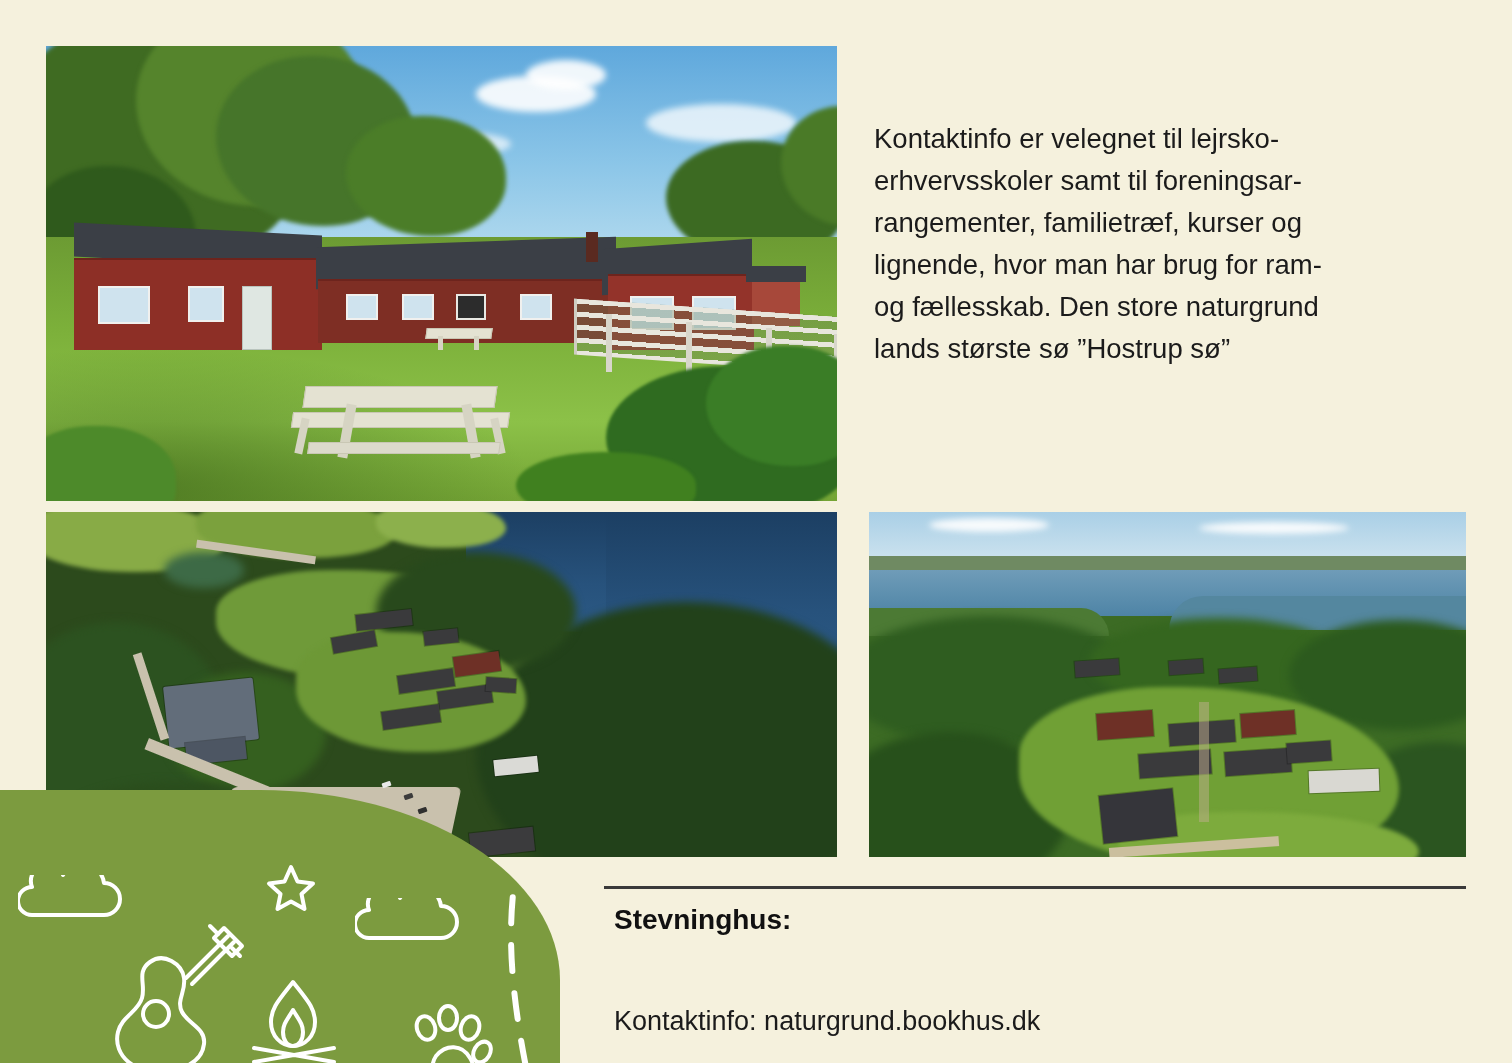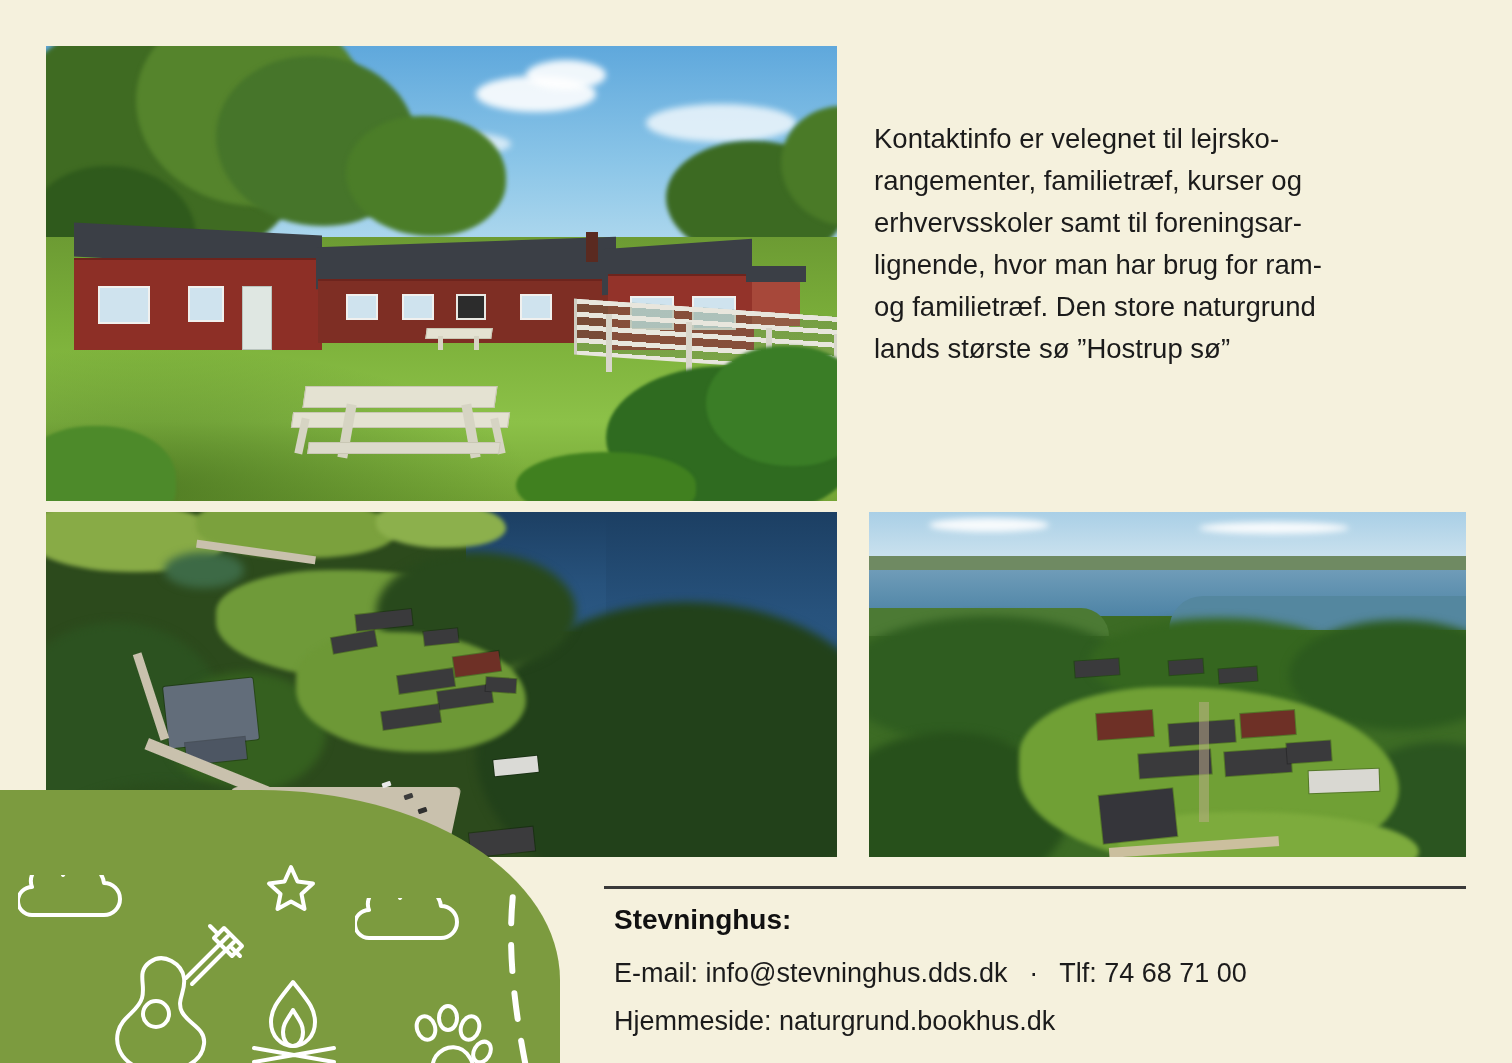--- a/index.html
+++ b/index.html
@@ -391,38 +391,31 @@
     <div class="cabin" style="left:418px;top:230px;width:44px;height:20px;transform:rotate(-4deg);"></div>
     <div class="cabin" style="left:232px;top:280px;width:74px;height:48px;transform:rotate(-6deg);background:#35353a;"></div>
     <div class="cabin" style="left:440px;top:258px;width:70px;height:22px;background:#d9d8d2;transform:rotate(-2deg);"></div>
     <div class="road" style="left:240px;top:330px;width:170px;height:10px;transform:rotate(-4deg);background:#cbbf9e;"></div>
     <div class="road" style="left:330px;top:190px;width:10px;height:120px;background:#bfae8e;opacity:.5;"></div>
   </div>
 
 
   <div class="body-copy">
     <div>Kontaktinfo er velegnet til lejrsko-</div>
+    <div>erhvervsskoler samt til foreningsar-</div>
     <div>rangementer, familietræf, kurser og</div>
-    <div>erhvervsskoler samt til foreningsar-</div>
     <div>lignende, hvor man har brug for ram-</div>
-    <div>og familietræf. Den store naturgrund</div>
+    <div>og fællesskab. Den store naturgrund</div>
     <div>lands største sø ”Hostrup sø”</div>
   </div>
 
   <div class="contact-rule"></div>
   <div class="contact-title">Stevninghus:</div>
-  <div class="contact-line1">
-    <span>E-mail:</span>
-    <span>info@stevninghus.dds.dk</span>
-    <span class="dot-sep">·</span>
-    <span>Tlf:</span>
-    <span>74 68 71 00</span>
-  </div>
   <div class="contact-line2">
-    <span>Hjemmeside:</span>
+    <span>Kontaktinfo:</span>
     <span>naturgrund.bookhus.dk</span>
   </div>
 
   <div class="green-corner">
     <svg class="dash-line" viewBox="0 0 600 320" fill="none">
       <path d="M560 60 C 545 130, 548 200, 575 320" stroke="#ffffff" stroke-width="6" stroke-dasharray="26 22" stroke-linecap="round" fill="none"></path>
     </svg>
 
     <svg class="deco-icon" style="left:58px;top:85px;" width="110" height="50" viewBox="0 0 110 50">
       <path d="M14 40 H86 a16 16 0 0 0 0-32 a22 22 0 0 0-41-8 a15 15 0 0 0-31 12 a14 14 0 0 0-0 28 Z" stroke="#ffffff" stroke-width="4" fill="none" stroke-linejoin="round"></path>

